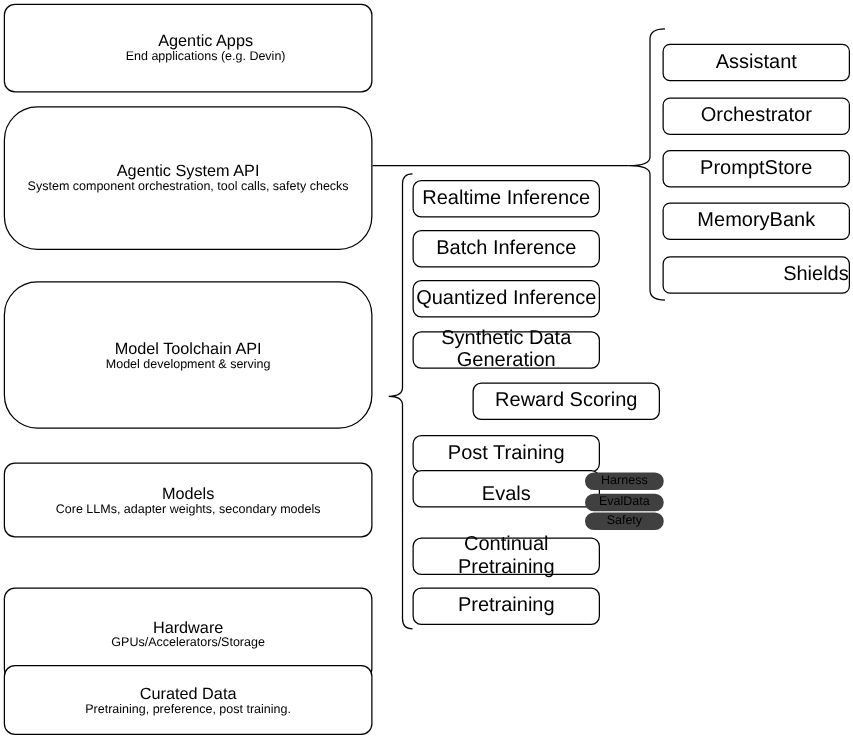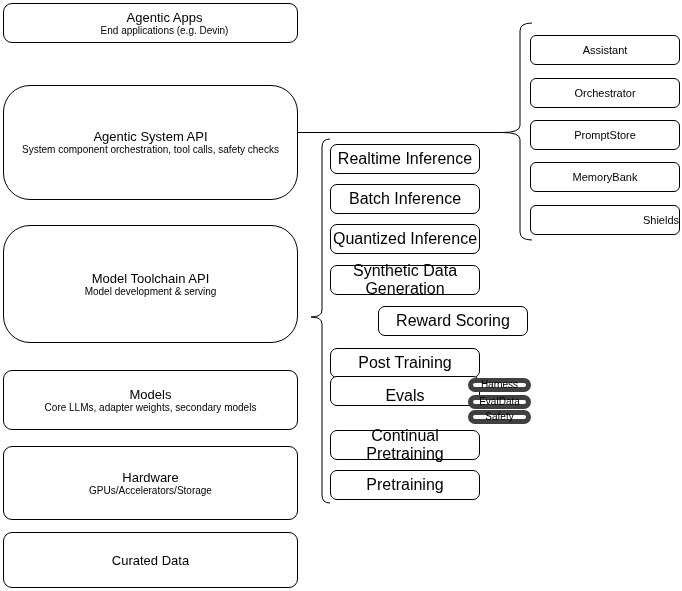--- a/index.html
+++ b/index.html
@@ -57,30 +57,30 @@
     width: 150px;
     height: 30px;
     border-radius: 7px;
     font-size: 16px;
   }
   .comp-node {
     left: 530px;
     width: 150px;
     height: 30px;
     border-radius: 6px;
-    font-size: 11px;
+    font-size: 16px;
   }
   .pill {
     position: absolute;
     box-sizing: border-box;
     left: 468px;
     width: 63px;
     height: 14px;
     background: #ffffff;
-    border: 5px solid #404040;
+    border: 7px solid #404040;
     border-radius: 7px;
     font-size: 10px;
     line-height: 12px;
     display: flex;
     align-items: center;
     justify-content: center;
     text-align: center;
     z-index: 3;
   }
   .svc-node, .comp-node, .stack-node { z-index: 2; }
@@ -89,47 +89,48 @@
 <body>
 
 <div class="canvas">
 
   <svg class="connectors" viewBox="0 0 682 591" xmlns="http://www.w3.org/2000/svg">
     <path d="M 298 132.5 L 503 132.5" fill="none" stroke="#000000" stroke-width="1"></path>
     <path d="M 532 23 Q 520 23 520 31 L 520 125.5 Q 520 132.5 503 132.5 Q 520 132.5 520 139.5 L 520 232 Q 520 240 532 240" fill="none" stroke="#000000" stroke-width="1"></path>
     <path d="M 330 139 Q 322 139 322 147 L 322 310 Q 322 317 311 317 Q 322 317 322 324 L 322 495 Q 322 503 330 503" fill="none" stroke="#000000" stroke-width="1"></path>
   </svg>
 
-  <div class="node stack-node" style="top:3px;height:40px;padding-left:28px;">
+  <div class="node stack-node" style="top:3px;height:71px;padding-left:28px;">
     <div class="node-title">Agentic Apps</div>
     <div class="node-sub">End applications (e.g. Devin)</div>
   </div>
 
   <div class="node stack-node big" style="top:85px;height:115px;">
     <div class="node-title">Agentic System API</div>
     <div class="node-sub">System component orchestration, tool calls, safety checks</div>
   </div>
 
   <div class="node stack-node big" style="top:225px;height:118px;">
     <div class="node-title">Model Toolchain API</div>
     <div class="node-sub">Model development &amp; serving</div>
   </div>
 
   <div class="node stack-node" style="top:370px;height:60px;">
     <div class="node-title">Models</div>
     <div class="node-sub">Core LLMs, adapter weights, secondary models</div>
   </div>
 
-  <div class="node stack-node" style="top:446px;height:74px;">
+  <div class="node stack-node" style="top:470px;height:74px;">
     <div class="node-title">Hardware</div>
     <div class="node-sub">GPUs/Accelerators/Storage</div>
   </div>
 
   <div class="node stack-node" style="top:532px;height:56px;">
     <div class="node-title">Curated Data</div>
+    <div class="node-sub">Pretraining, preference, post training.</div>
   </div>
 
   <div class="node svc-node" style="top:144px;">
     <span>Realtime Inference</span>
   </div>
   <div class="node svc-node" style="top:184px;">
     <span>Batch Inference</span>
   </div>
   <div class="node svc-node" style="top:224px;">
     <span>Quantized Inference</span>

